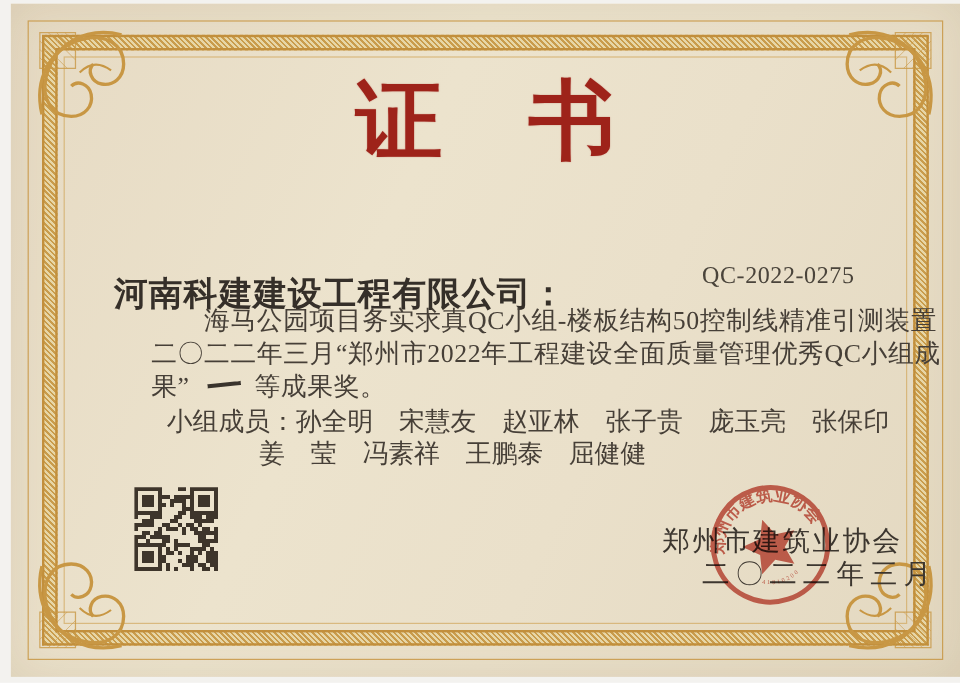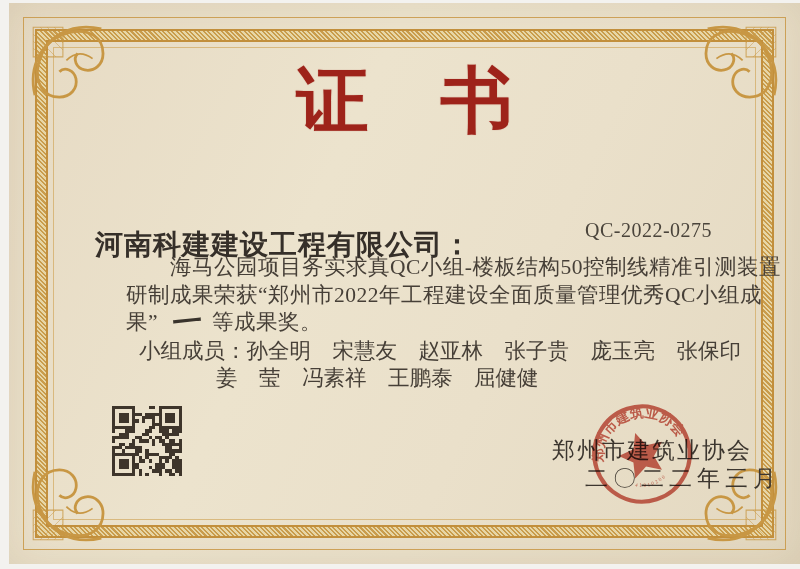--- a/index.html
+++ b/index.html
@@ -101,21 +101,21 @@
     </svg>
   <svg class="corner br" viewBox="0 0 110 110">
       <use href="#flourish"></use>
     </svg>
 
   <div class="title">证　书</div>
   <div class="cert-number">QC-2022-0275</div>
   <div class="recipient">河南科建建设工程有限公司：</div>
 
   <div class="body-line l1">海马公园项目务实求真QC小组-楼板结构50控制线精准引测装置</div>
-  <div class="body-line l2">研制成果荣获“郑州市2022年工程建设全面质量管理优秀QC小组成</div>
+  <div class="body-line l2">二〇二二年三月“郑州市2022年工程建设全面质量管理优秀QC小组成</div>
   <div class="body-line l3"><span>果”</span><span class="award-grade">一</span><span>等成果奖。</span></div>
 
   <div class="members-row m1"><span>小组成员：</span><span>孙全明　宋慧友　赵亚林　张子贵　庞玉亮　张保印</span></div>
   <div class="members-row m2">姜　莹　冯素祥　王鹏泰　屈健健</div>
 
   <svg class="qr" id="qr-svg" viewBox="0 0 21 21" shape-rendering="crispEdges">
       <rect x="0" y="0" width="1" height="1" fill="#3e352b"></rect>
       <rect x="1" y="0" width="1" height="1" fill="#3e352b"></rect>
       <rect x="2" y="0" width="1" height="1" fill="#3e352b"></rect>
       <rect x="3" y="0" width="1" height="1" fill="#3e352b"></rect>

